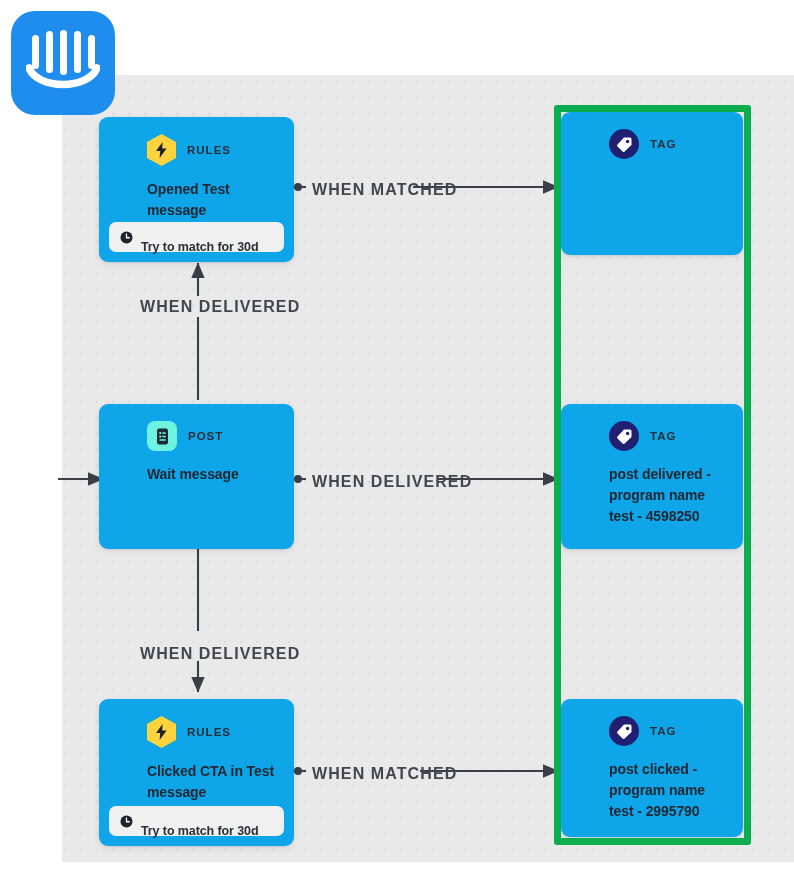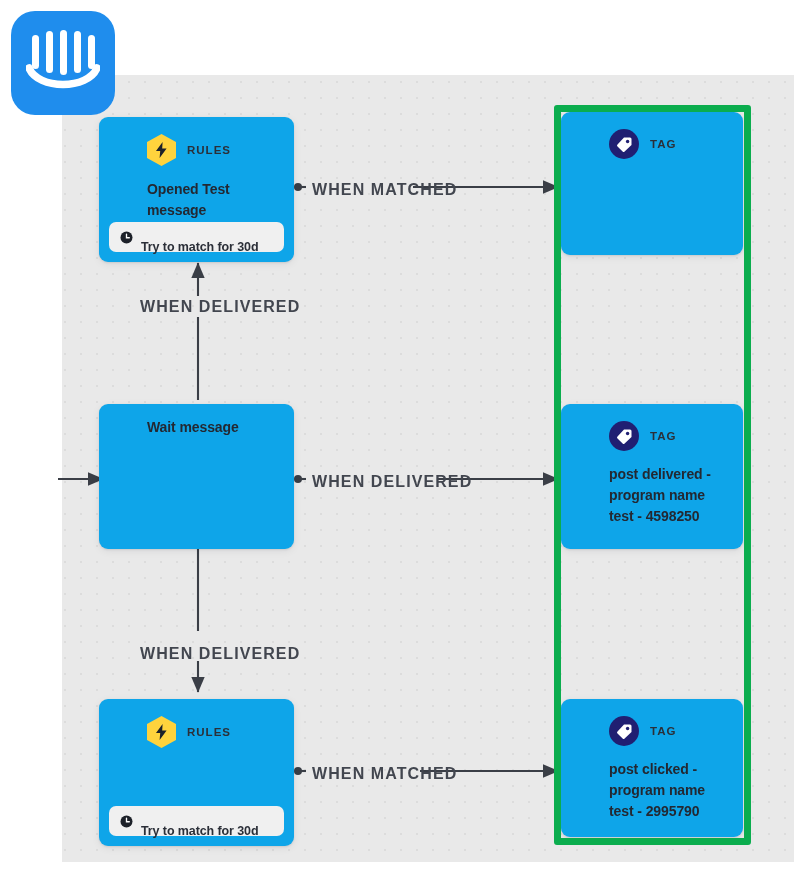--- a/index.html
+++ b/index.html
@@ -258,32 +258,46 @@
   <div class="node-foot">
     <svg width="13" height="13" viewBox="0 0 13 13">
       <circle cx="6.5" cy="6.5" r="6" fill="#1d2129"></circle>
       <path d="M6.5 3.2 V6.7 H9.3" stroke="#ffffff" stroke-width="1.35" fill="none" stroke-linecap="round"></path>
     </svg>
     <span class="ftxt">Try to match for 30d</span>
   </div>
 </div>
 
 <div class="node" style="left:99px; top:404px; width:195px; height:145px;">
+  <div class="node-head">
+    <span class="ic-post">
+      <svg width="15" height="17" viewBox="0 0 15 17" aria-hidden="true">
+        <rect x="2" y="0.6" width="11" height="15.8" rx="2.2" fill="#1d2b38"></rect>
+        <rect x="4.3" y="4" width="1.9" height="1.9" rx="0.5" fill="#6ff3e0"></rect>
+        <rect x="7.1" y="4.2" width="3.8" height="1.5" rx="0.7" fill="#6ff3e0"></rect>
+        <rect x="4.3" y="7.6" width="1.9" height="1.9" rx="0.5" fill="#6ff3e0"></rect>
+        <rect x="7.1" y="7.8" width="3.8" height="1.5" rx="0.7" fill="#6ff3e0"></rect>
+        <rect x="4.3" y="11.3" width="6.6" height="1.5" rx="0.7" fill="#6ff3e0"></rect>
+      </svg>
+    </span>
+    <span class="node-kind">POST</span>
+  </div>
   <div class="node-title">Wait message</div>
 </div>
 
 <div class="node" style="left:99px; top:699px; width:195px; height:147px;">
   <div class="node-head">
     <span class="ic-rules">
       <svg width="13" height="16" viewBox="0 0 13 16" aria-hidden="true">
         <path d="M7.6 0 L1 9.1 H5.2 L4.6 16 L11.6 6.6 H7.2 Z" fill="#1d2129"></path>
       </svg>
     </span>
     <span class="node-kind">RULES</span>
   </div>
+  <div class="node-title">Clicked CTA in Test message</div>
   <div class="node-foot">
     <svg width="13" height="13" viewBox="0 0 13 13">
       <circle cx="6.5" cy="6.5" r="6" fill="#1d2129"></circle>
       <path d="M6.5 3.2 V6.7 H9.3" stroke="#ffffff" stroke-width="1.35" fill="none" stroke-linecap="round"></path>
     </svg>
     <span class="ftxt">Try to match for 30d</span>
   </div>
 </div>
 
 <div class="node" style="left:561px; top:112px; width:182px; height:143px;">

